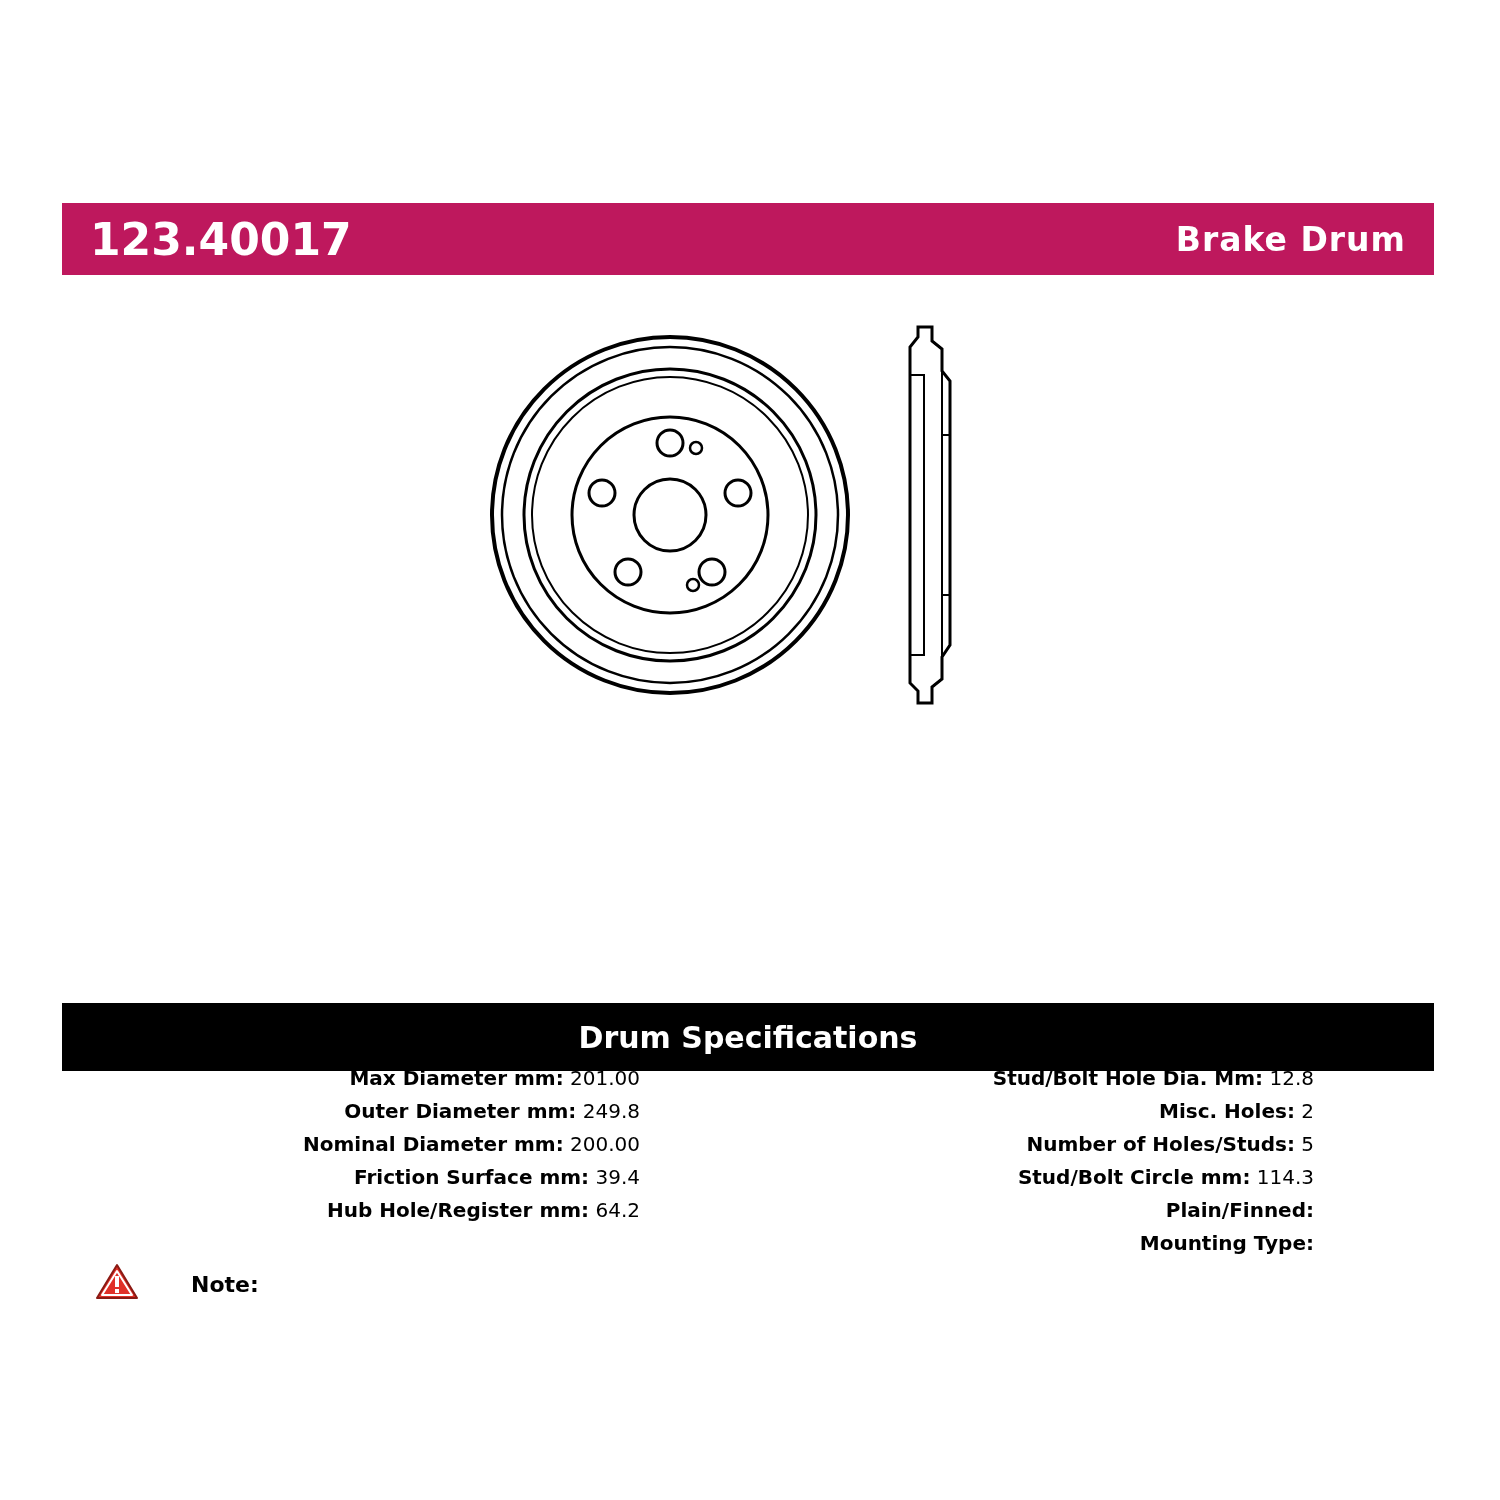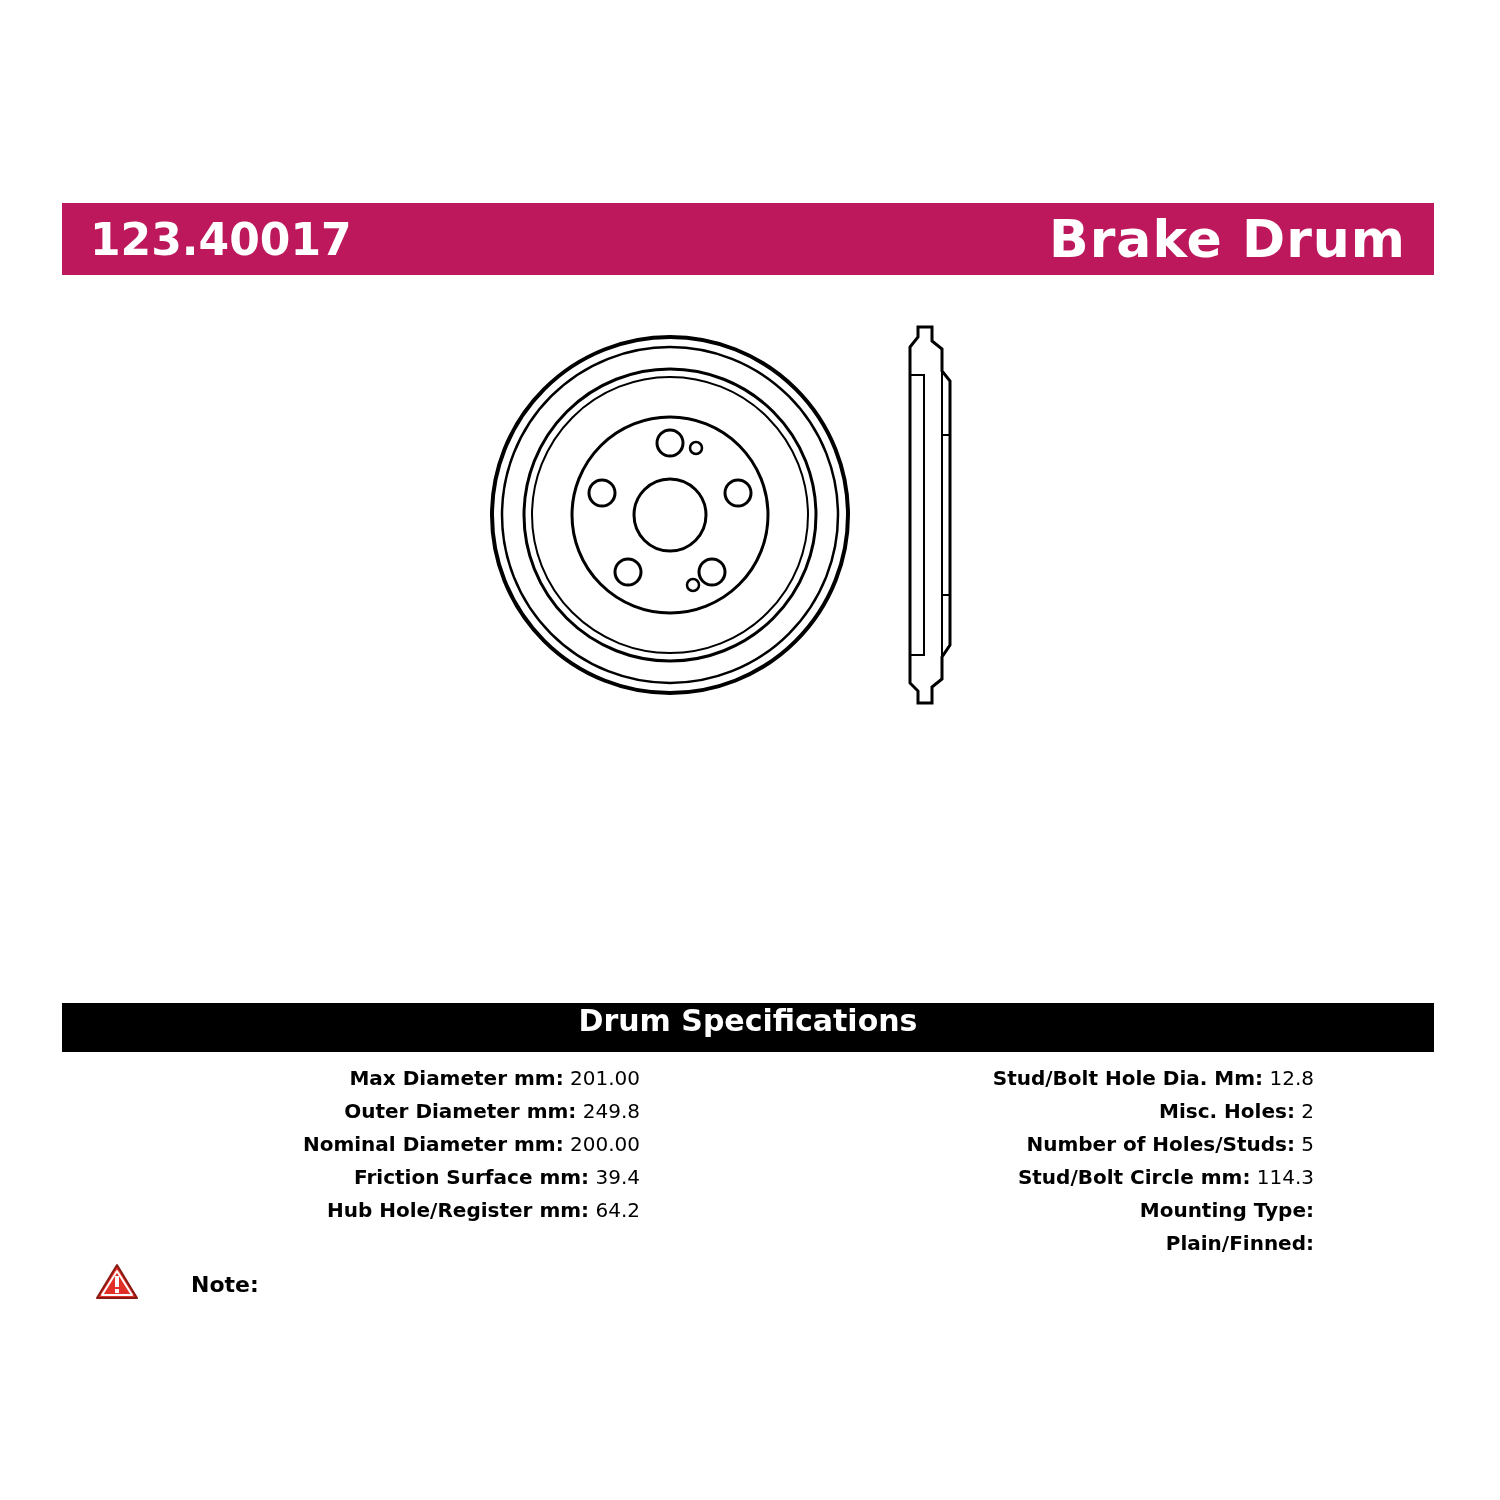--- a/index.html
+++ b/index.html
@@ -32,45 +32,45 @@
   }
   .header-part-number {
     color: #ffffff;
     font-size: 44px;
     font-weight: bold;
     letter-spacing: 0px;
     font-family: "DejaVu Sans", sans-serif;
   }
   .header-title {
     color: #ffffff;
-    font-size: 52px;
+    font-size: 33px;
     font-weight: bold;
     letter-spacing: 1px;
     font-family: "DejaVu Sans", sans-serif;
   }
 
   
   .illustration {
     position: absolute;
     left: 480px;
     top: 315px;
     width: 560px;
     height: 400px;
   }
 
   
   .spec-header-bar {
     position: absolute;
     left: 62px;
     top: 1003px;
     width: 1372px;
-    height: 49px;
+    height: 68px;
     background: #000000;
     display: flex;
-    align-items: flex-start;
+    align-items: center;
     justify-content: center;
   }
   .spec-header-title {
     color: #ffffff;
     font-size: 30px;
     font-weight: bold;
     font-family: "DejaVu Sans", sans-serif;
   }
 
   .spec-columns {
@@ -221,25 +221,25 @@
     </div>
     <div class="spec-line">
       <span class="spec-label">Number of Holes/Studs:</span>
       <span class="spec-value">5</span>
     </div>
     <div class="spec-line">
       <span class="spec-label">Stud/Bolt Circle mm:</span>
       <span class="spec-value">114.3</span>
     </div>
     <div class="spec-line">
+      <span class="spec-label">Plain/Finned:</span>
+      <span class="spec-value"></span>
+    </div>
+    <div class="spec-line">
       <span class="spec-label">Mounting Type:</span>
-      <span class="spec-value"></span>
-    </div>
-    <div class="spec-line">
-      <span class="spec-label">Plain/Finned:</span>
       <span class="spec-value"></span>
     </div>
   </div>
 
 
 </div>
 
 <div class="note-row">
   <span>
     <svg width="44" height="40" viewBox="0 0 44 40" xmlns="http://www.w3.org/2000/svg">

